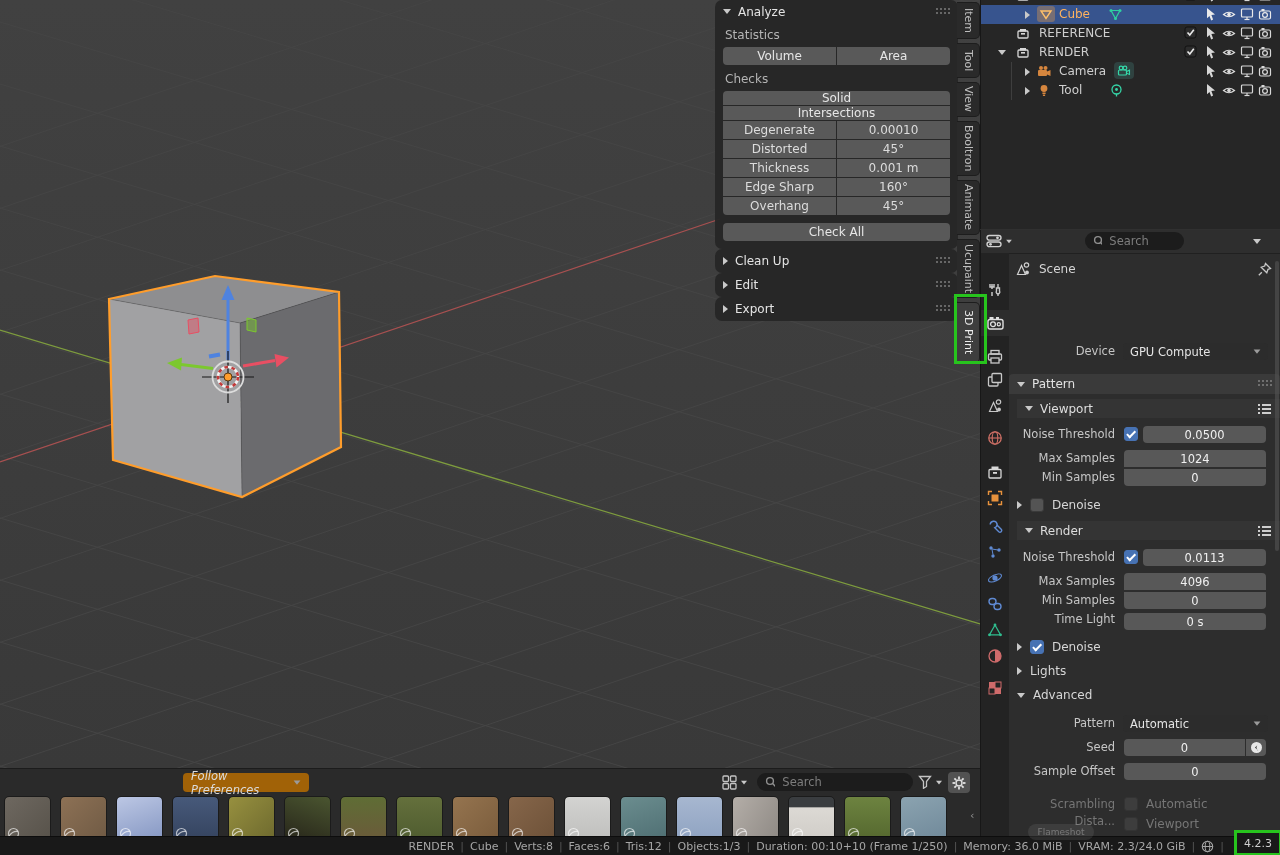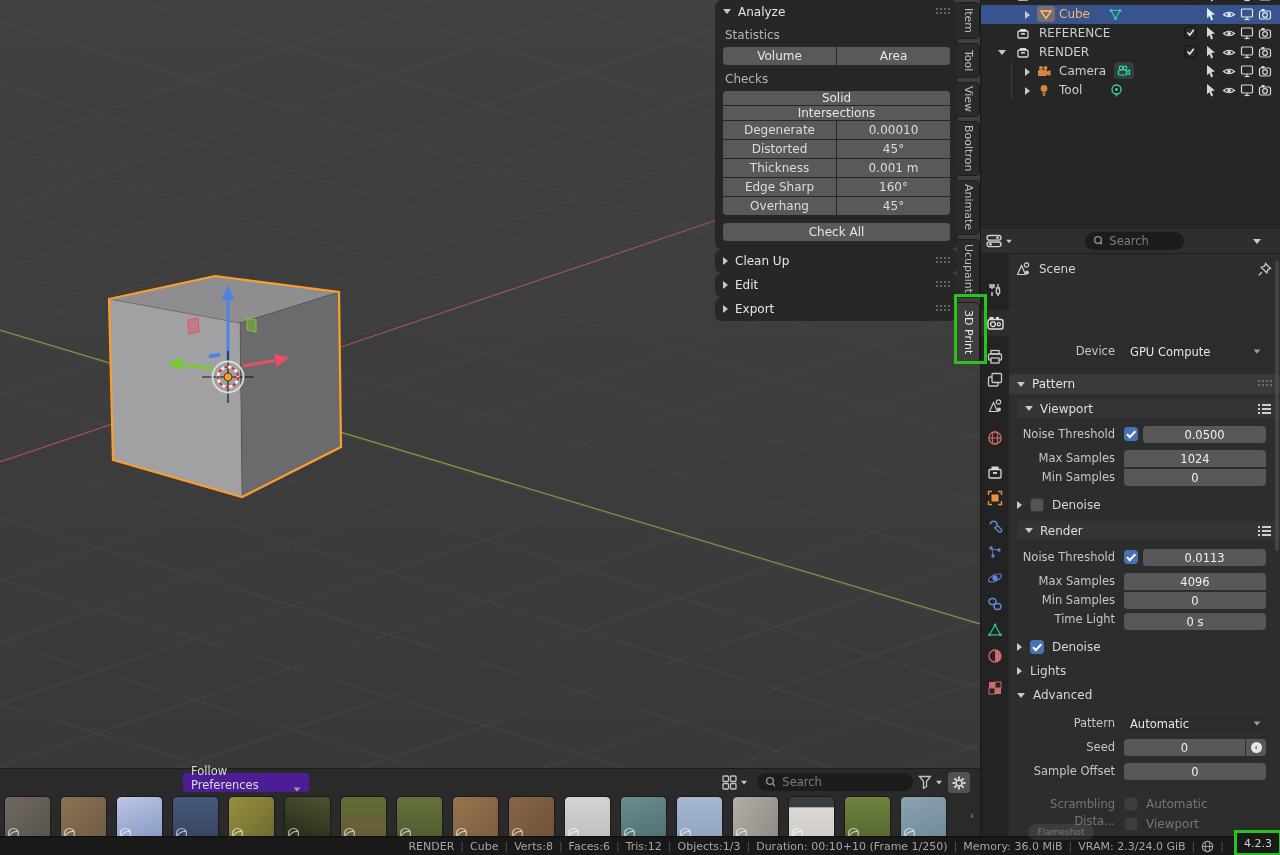--- a/index.html
+++ b/index.html
@@ -80,22 +80,22 @@
   .preset i{position:absolute;left:0;top:0;width:2px;height:2px;background:#cfcfcf;box-shadow:0 4px #cfcfcf,0 8px #cfcfcf;}
   .preset b{position:absolute;left:4px;top:0;width:9px;height:2px;background:#cfcfcf;box-shadow:0 4px #cfcfcf,0 8px #cfcfcf;}
   .scroll{position:absolute;right:1px;top:8px;width:4px;height:290px;background:#515151;border-radius:2px;opacity:.65;}
 
   .searchbox{display:flex;align-items:center;gap:5px;background:#1c1c1c;border-radius:9px;height:18px;padding:0 8px;box-sizing:border-box;}
   .searchbox input{background:transparent;border:none;outline:none;color:#d8d8d8;font-size:11.5px;width:100%;font-family:inherit;}
   .searchbox input::placeholder{color:#7d7d7d;}
 
   
   .shelf{left:0;top:768px;width:980px;height:68px;background:#2a2a2a;border-top:1px solid #1c1c1c;box-sizing:border-box;}
-  .shelf-dd{position:absolute;left:183px;top:4px;width:126px;height:19px;background:#4c1d95;border-radius:4px;
-            display:flex;align-items:flex-end;padding:0 8px;color:#dcdcdc;font-size:11.5px;box-sizing:border-box;}
+  .shelf-dd{position:absolute;left:183px;top:4px;width:126px;height:19px;background:#a16207;border-radius:4px;
+            display:flex;align-items:center;padding:0 8px;color:#dcdcdc;font-size:11.5px;box-sizing:border-box;font-style:italic;}
   .shelf-dd .chd{margin-left:auto;transform:scale(.85);border-top-color:#9b9b9b;}
   .thumbs{position:absolute;left:5px;top:28px;display:flex;gap:11px;}
   .thumb{width:45px;height:45px;border-radius:4px;position:relative;flex:0 0 auto;outline:1px solid rgba(0,0,0,.35);}
   .thumb svg{position:absolute;left:2px;bottom:2px;opacity:.8;}
   .gearbtn{position:absolute;left:948px;top:3px;width:22px;height:21px;background:#525252;border-radius:4px;
            display:flex;align-items:center;justify-content:center;}
 
   
   .status{left:0;top:836px;width:1280px;height:19px;background:#191919;border-top:1px solid #0d0d0d;
           display:flex;align-items:center;justify-content:flex-end;gap:6px;padding-right:56px;box-sizing:border-box;

